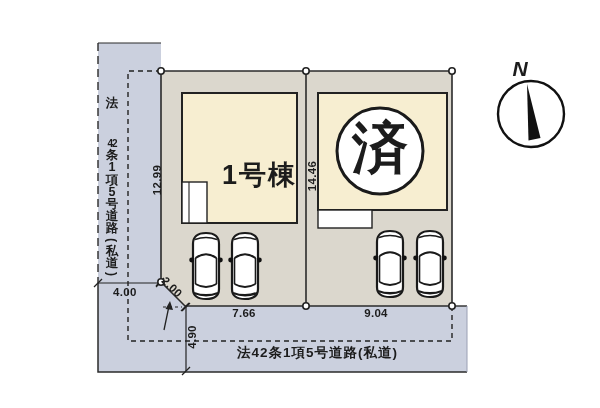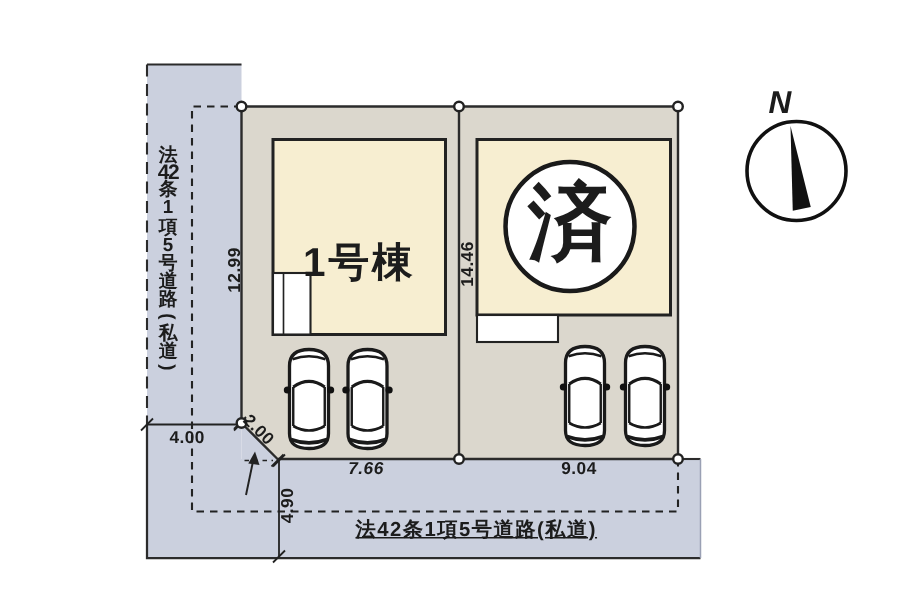--- a/index.html
+++ b/index.html
@@ -7,31 +7,31 @@
     position:relative;width:600px;height:408px;background:#fff;
     font-family:"Liberation Sans","DejaVu Sans",sans-serif;color:#1c1c1c;overflow:hidden;
   }
   .stage svg{position:absolute;left:0;top:0;}
   .lbl{position:absolute;white-space:nowrap;color:#1c1c1c;}
   .dim{font-size:11.5px;font-weight:bold;letter-spacing:.3px;text-align:center;}
   .rotccw{transform:rotate(-90deg);transform-origin:center center;text-align:center;}
   .rot45{transform:rotate(45deg);transform-origin:center center;text-align:center;}
   .center{text-align:center;}
   .road-note{font-size:12px;font-weight:bold;letter-spacing:.5px;}
-  .bottom-road-label{font-size:13.5px;font-weight:bold;letter-spacing:1px;text-decoration:underline;}
+  .bottom-road-label{font-size:13.5px;font-weight:bold;letter-spacing:1px;}
   .unit-label{font-size:27px;font-weight:bold;letter-spacing:2px;display:flex;align-items:center;justify-content:center;}
   .sold-label{font-size:56px;font-weight:bold;display:flex;align-items:center;justify-content:center;}
   .compass-n{font-size:21px;font-weight:bold;font-style:italic;}
   .vlabel{
     display:flex;flex-direction:column;align-items:center;
     font-size:12.5px;font-weight:bold;line-height:12.2px;width:18px;
   }
   .vlabel span{display:block;text-align:center;}
   .vlabel .vpar{transform:rotate(90deg);line-height:10px;}
-  .vlabel .vnum{font-size:14px;letter-spacing:-1px;line-height:11px;}
+  .vlabel .vnum{font-size:10px;letter-spacing:-1px;line-height:11px;margin-top:29px;}
 </style>
 </head>
 <body>
 
 <div class="stage">
 
   <svg width="600" height="408" viewBox="0 0 600 408">
     <defs>
       <g id="car">
         <path d="M3,14 Q3,3 16,3 Q29,3 29,14 L29,59 Q29,69 16,69 Q3,69 3,59 Z" fill="#ffffff" stroke="#1a1a1a" stroke-width="2.2" stroke-linejoin="round"></path>
@@ -118,31 +118,31 @@
       <span class="vpar">(</span>
       <span>私</span>
       <span>道</span>
       <span class="vpar">)</span>
     </div>
 
   <div class="lbl dim rotccw" style="left:135px;top:174px;width:44px;">12.99</div>
 
   <div class="lbl dim rotccw" style="left:290px;top:170px;width:44px;">14.46</div>
 
-  <div class="lbl unit-label" style="left:182px;top:93px;width:115px;height:164px;">1号棟</div>
+  <div class="lbl unit-label" style="left:182px;top:93px;width:115px;height:164px;padding-left:20px;">1号棟</div>
 
   <div class="lbl sold-label" style="left:337px;top:106px;width:86px;height:86px;">済</div>
 
   <div class="lbl dim" style="left:113px;top:286px;">4.00</div>
 
   <div class="lbl dim rot45" style="left:154px;top:281px;width:36px;">2.00</div>
 
   <div class="lbl dim rotccw" style="left:170px;top:331px;width:44px;">4.90</div>
 
-  <div class="lbl dim center" style="left:225px;top:307px;width:38px;font-style:italic;">7.66</div>
+  <div class="lbl dim center" style="left:225px;top:307px;width:38px;">7.66</div>
 
-  <div class="lbl dim center" style="left:357px;top:307px;width:38px;margin-left:10px;">9.04</div>
+  <div class="lbl dim center" style="left:357px;top:307px;width:38px;">9.04</div>
 
 
   <div class="lbl bottom-road-label" style="left:237px;top:344px;">法42条1項5号道路(私道)</div>
 
   <div class="lbl compass-n center" style="left:505px;top:57px;width:30px;">N</div>
 </div>
 
 </body></html>

